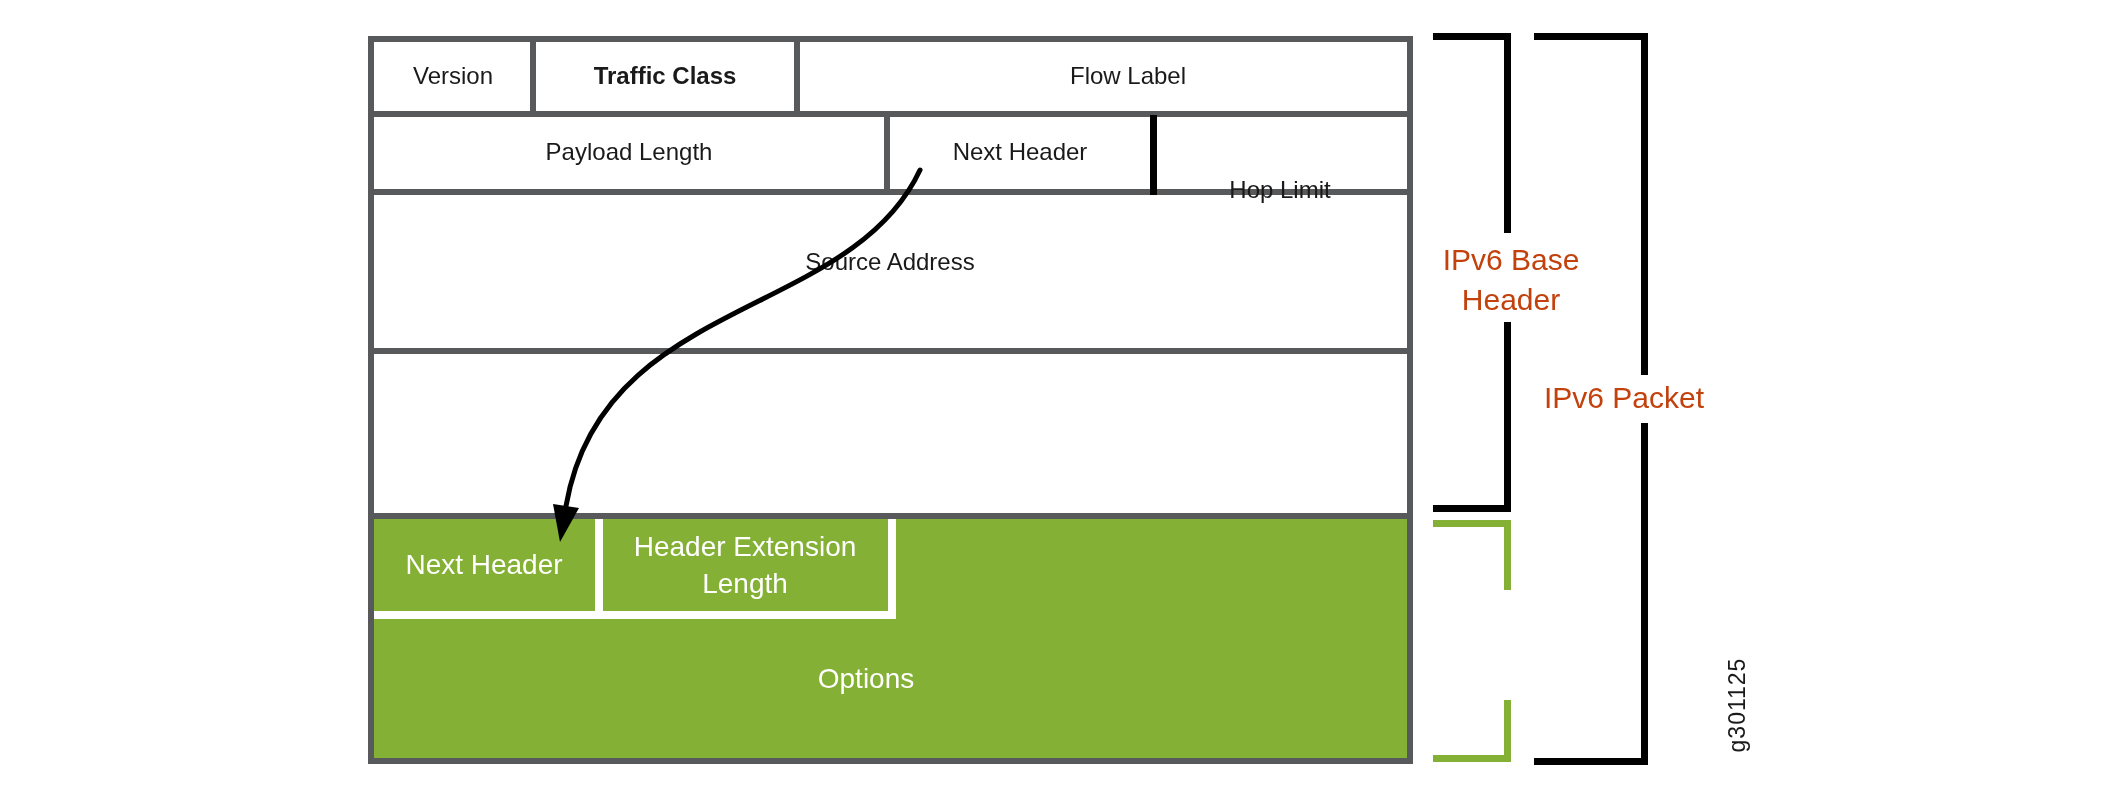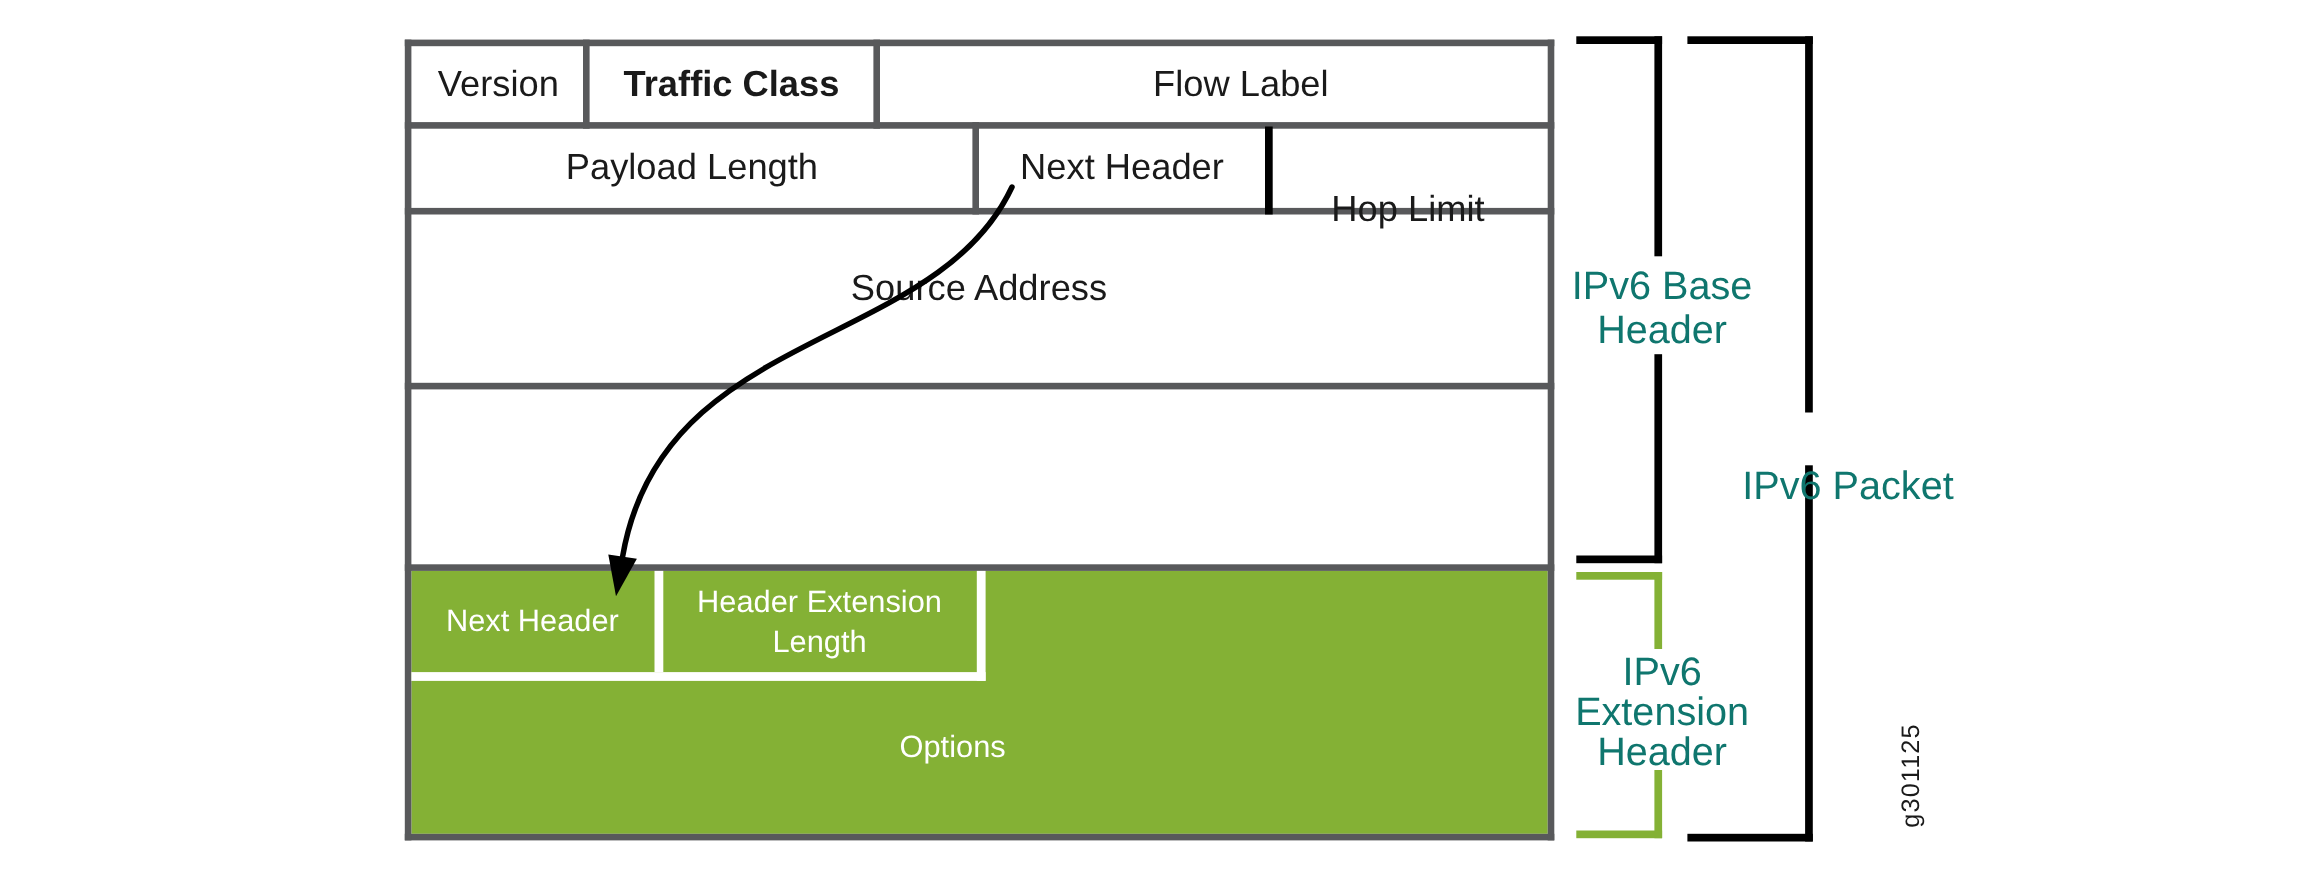--- a/index.html
+++ b/index.html
@@ -6,26 +6,26 @@
   .stage {
     position:relative; width:2101px; height:806px; background:#ffffff;
     font-family:"Liberation Sans", sans-serif; overflow:hidden;
   }
   .gline { position:absolute; background:var(--border-gray,#58595b); }
   .bline { position:absolute; background:var(--black,#000000); }
   .wline { position:absolute; background:#ffffff; }
   .greenfill { position:absolute; background:var(--green,#84b135); }
   .cell-label {
     position:absolute; transform:translate(-50%,-50%);
-    font-size:33px; color:#1a1a1a; white-space:nowrap; text-align:center;
+    font-size:24px; color:#1a1a1a; white-space:nowrap; text-align:center;
   }
   .cell-label.white { color:#ffffff; font-size:28px; }
   .cell-label.wrap { white-space:normal; line-height:37px; }
   .bracket-label {
-    position:absolute; text-align:center; color:#0f766e; font-size:36px;
+    position:absolute; text-align:center; color:#c2410c; font-size:30px;
     display:flex; align-items:center; justify-content:center;
   }
   .arrow-svg { position:absolute; left:0; top:0; pointer-events:none; }
   .figure-id {
     position:absolute; transform:translate(-50%,-50%) rotate(-90deg);
     font-size:23px; color:#1a1a1a; white-space:nowrap; letter-spacing:1px;
   }
 </style>
 </head>
 <body>
@@ -72,23 +72,22 @@
   <div class="bline" style="left:1433px; top:33px;  width:78px; height:7px;"></div>
   <div class="bline" style="left:1504px; top:33px;  width:7px; height:200px;"></div>
   <div class="bline" style="left:1504px; top:322px; width:7px; height:190px;"></div>
   <div class="bline" style="left:1433px; top:505px; width:78px; height:7px;"></div>
   <div class="bracket-label" style="left:1406px; top:237px; width:210px; height:85px; line-height:40px;">IPv6 Base Header</div>
 
   <div class="bline" style="left:1534px; top:33px;  width:114px; height:7px;"></div>
   <div class="bline" style="left:1641px; top:33px;  width:7px; height:342px;"></div>
   <div class="bline" style="left:1641px; top:423px; width:7px; height:342px;"></div>
   <div class="bline" style="left:1534px; top:758px; width:114px; height:7px;"></div>
-  <div class="bracket-label" style="left:1560px; top:378px; width:240px; height:40px; white-space:nowrap;margin-top:44px;">IPv6 Packet</div>
+  <div class="bracket-label" style="left:1504px; top:378px; width:240px; height:40px; white-space:nowrap;">IPv6 Packet</div>
 
   <div class="greenfill" style="left:1433px; top:520px; width:78px; height:7px;"></div>
   <div class="greenfill" style="left:1504px; top:520px; width:7px; height:70px;"></div>
   <div class="greenfill" style="left:1504px; top:700px; width:7px; height:62px;"></div>
   <div class="greenfill" style="left:1433px; top:755px; width:78px; height:7px;"></div>
-  <div class="bracket-label" style="left:1436px; top:593px; width:150px; height:108px; line-height:36px;">IPv6 Extension Header</div>
 
   <div class="figure-id" style="left:1737px; top:705px;">g301125</div>
 
 </div>
 
 </body></html>

